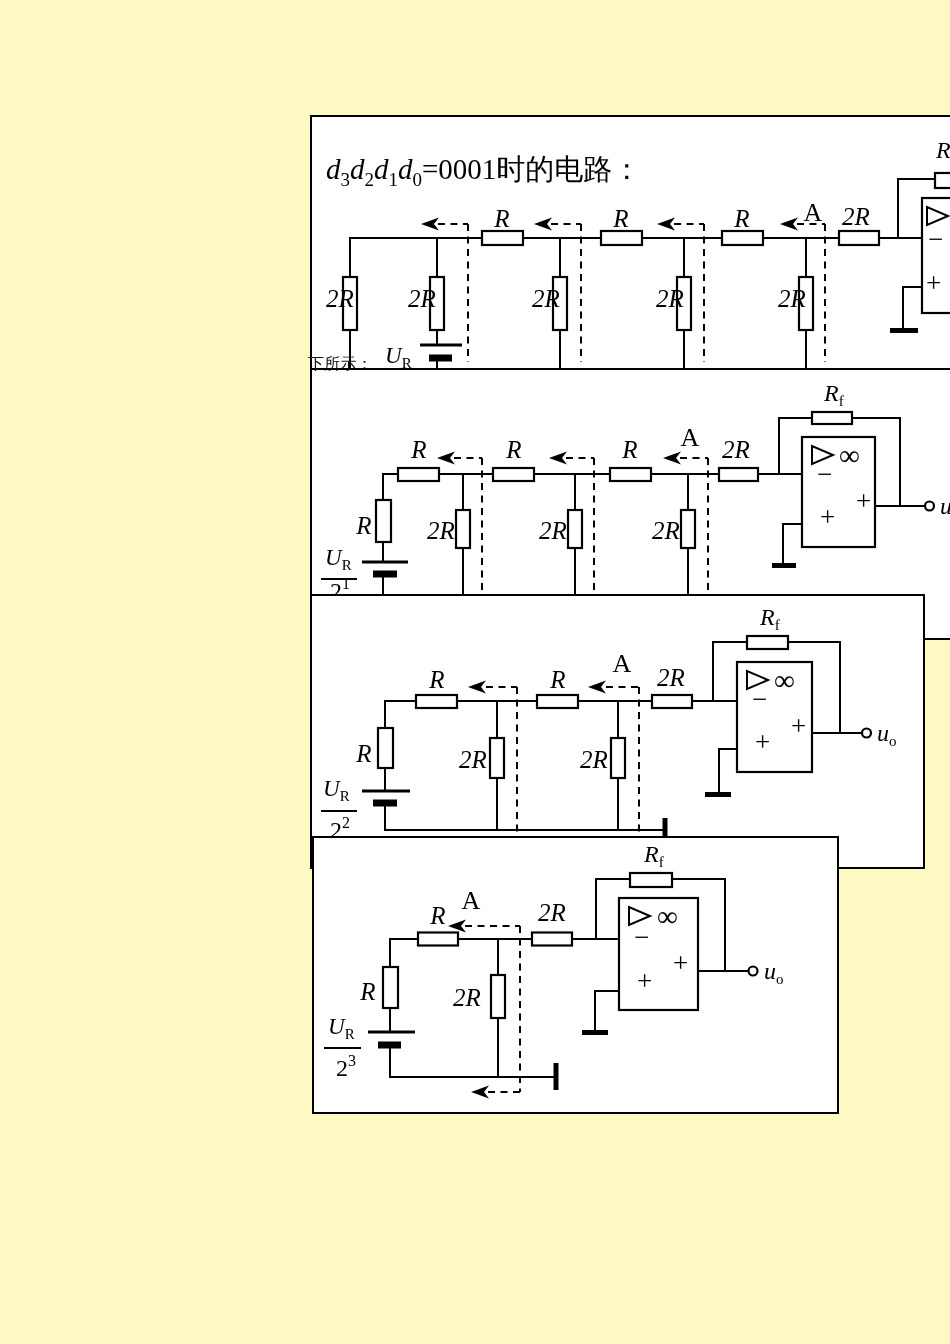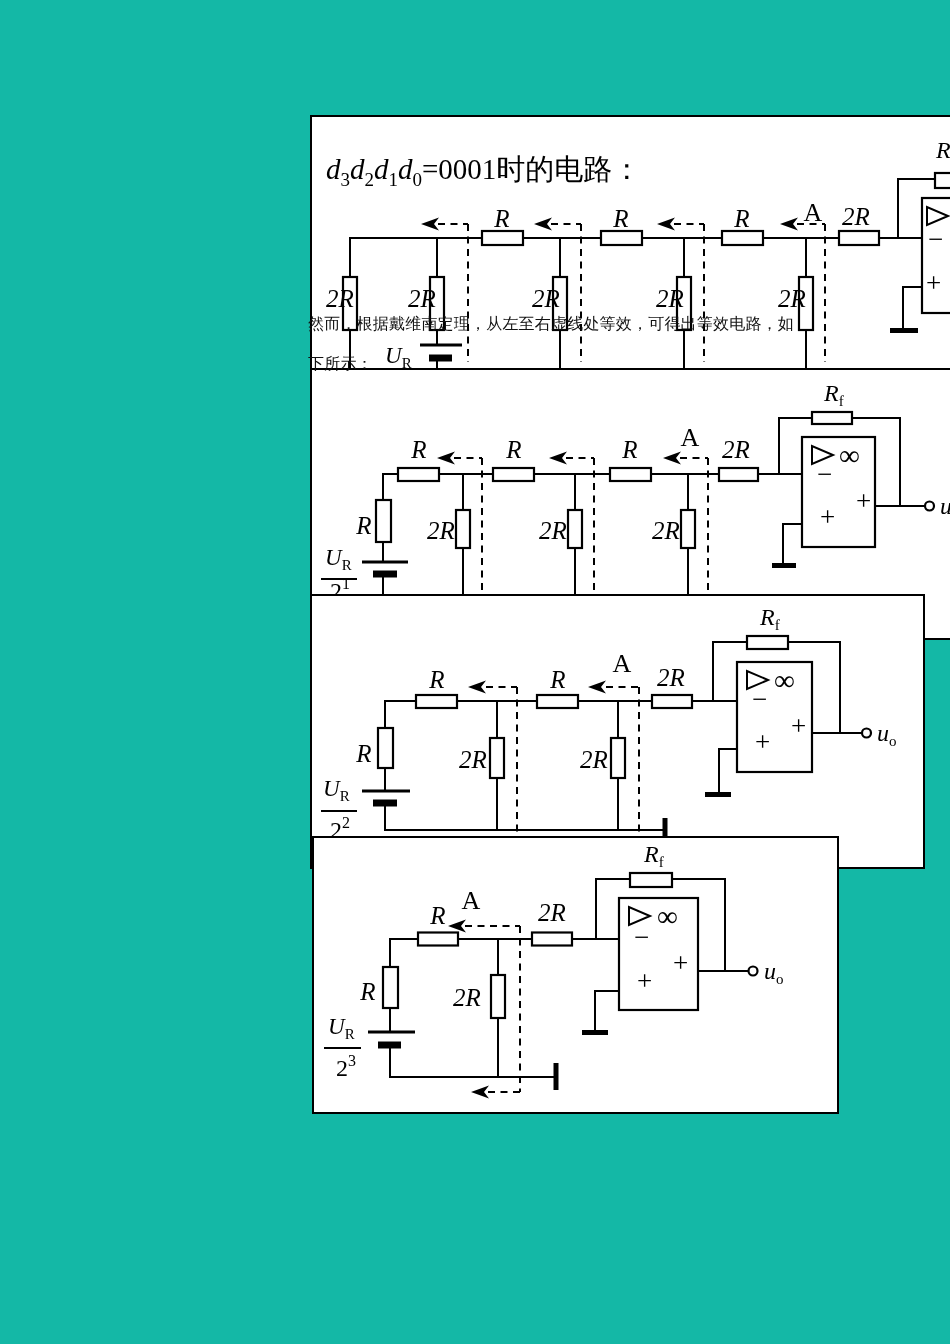--- a/index.html
+++ b/index.html
@@ -1,16 +1,16 @@
 <!DOCTYPE html>
 <html><head>
 <meta charset="utf-8">
 <style>
   html,body{margin:0;padding:0;background:#fff;}
-  #stage{position:relative;width:950px;height:1344px;background:#14b8a6;overflow:hidden;
+  #stage{position:relative;width:950px;height:1344px;background:#fef9c3;overflow:hidden;
          font-family:"Liberation Serif",serif;}
   svg{position:absolute;background:#fff;overflow:hidden;display:block;}
   #fig1{left:310px;top:115px;z-index:1;}
   #fig2{left:310px;top:368px;z-index:2;}
   #fig3{left:310px;top:594px;z-index:3;}
   #fig4{left:312px;top:836px;z-index:4;}
   .doctext{position:absolute;z-index:9;color:#111;font-size:16px;letter-spacing:0.2px;
            white-space:nowrap;font-family:"Liberation Serif",serif;}
   .wire{stroke:#000;stroke-width:2;fill:none;stroke-linecap:square;}
   .b3{stroke:#000;stroke-width:3.2;stroke-linecap:butt;}
@@ -338,16 +338,15 @@
     <polyline class="wire" points="307,155 283,155 283,194"></polyline>
     <line class="b5" x1="270" y1="196.5" x2="296" y2="196.5"></line>
   </g>
   <g>
     <line class="wire" x1="386" y1="135" x2="437" y2="135"></line>
     <circle class="cbox" cx="441" cy="135" r="4.5" stroke-width="2"></circle>
     <text class="math" x="452" y="143" style="font-size:24px"><tspan>u</tspan><tspan class="sub" dy="5">o</tspan></text>
   </g>
 </svg>
 
-<div class="doctext" style="left:308px;top:314px;">然而，根据戴维南定理，从左至右虚线处等效，可得出等效电路，如</div>
 <div class="doctext" style="left:308px;top:354px;">下所示：</div>
 
 </div>
 
 </body></html>

